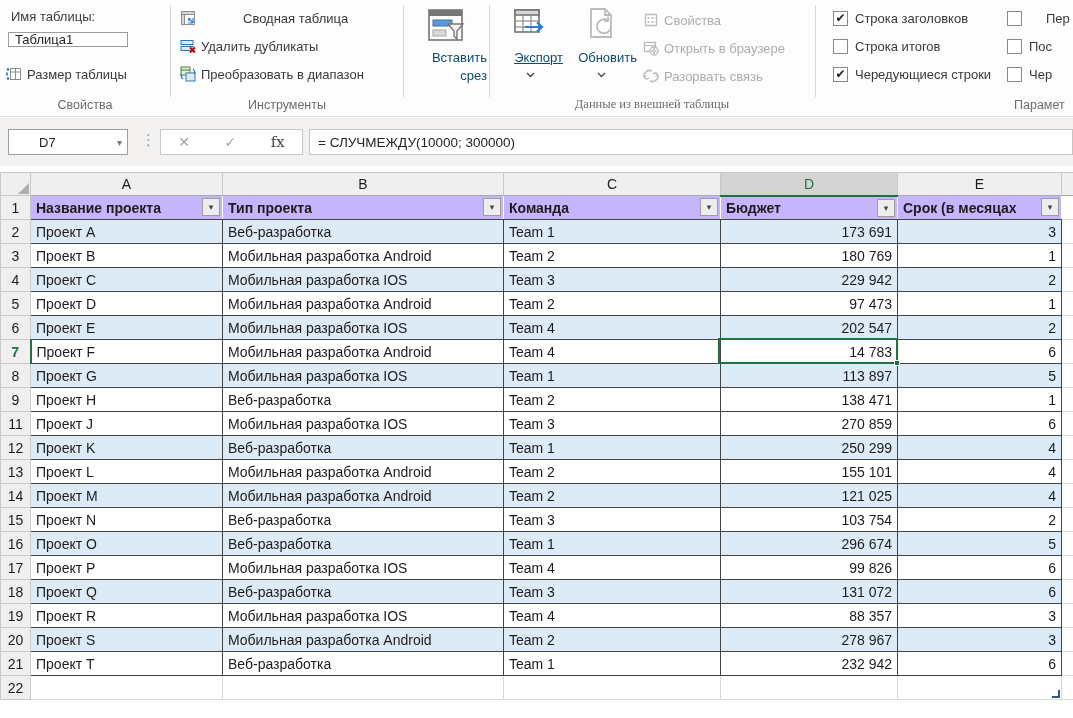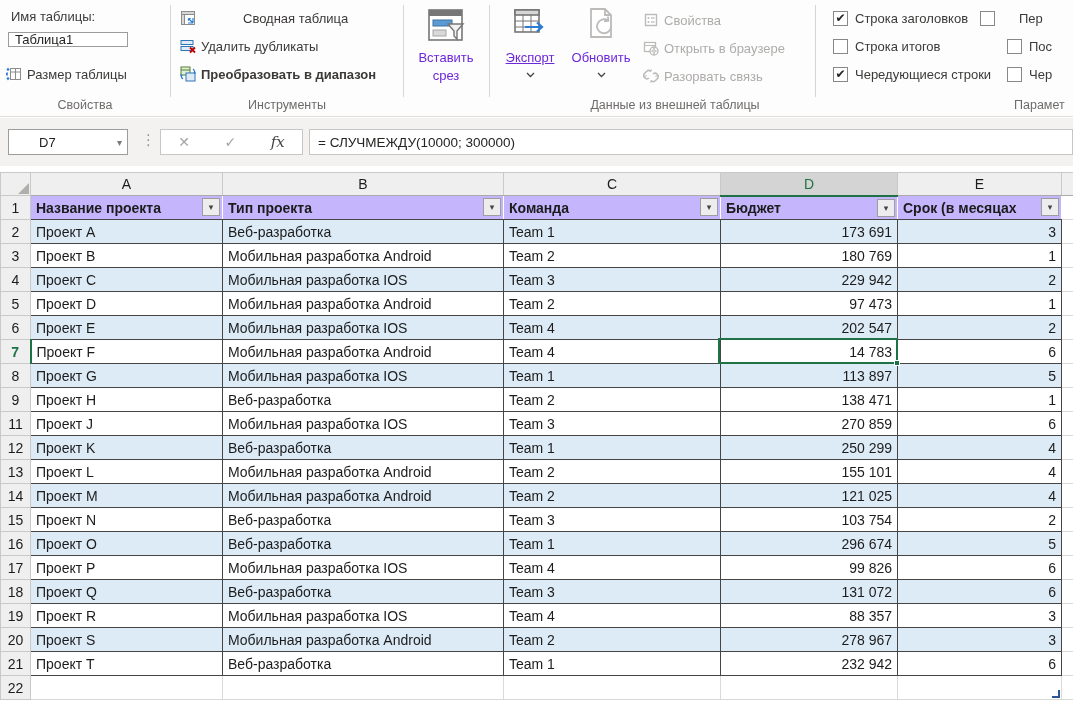--- a/index.html
+++ b/index.html
@@ -8,39 +8,39 @@
   #app { position:relative; width:1073px; height:718px; overflow:hidden; background:#fff; }
 
   
   #ribbon { position:absolute; left:0; top:0; width:1073px; height:117px;
             background:#fdfdfd; border-bottom:1px solid #e1dfdd; }
   .rib-sep { position:absolute; top:5px; height:92px; width:1px; background:#d8d6d4; }
   .grp-label { position:absolute; bottom:4px; font-size:12.5px; color:#6e6c6a; text-align:center; white-space:nowrap; }
   .rib-text { font-size:13px; color:#3b3a39; white-space:nowrap; }
   .rib-row { position:absolute; display:flex; align-items:center; gap:5px; height:22px; cursor:default; }
   .rib-row.disabled .rib-text { color:#aeacaa; }
-  .big-btn-label { position:absolute; font-size:13px; color:#6d28d9; text-align:center; white-space:nowrap; }
+  .big-btn-label { position:absolute; font-size:13px; color:#0c4a6e; text-align:right; white-space:nowrap; }
   .chev { position:absolute; }
   .namebox-input, .tname-input { border:1px solid #9e9c9a; background:#fff; font-size:13px;
             color:#252423; padding:0 6px; font-family:"Liberation Sans",sans-serif; }
   .cbx-row { position:absolute; display:flex; align-items:center; gap:7px; height:20px; cursor:default; }
   .cbx-box { width:15px; height:15px; border:1px solid #8a8886; background:#fff; display:flex;
              align-items:center; justify-content:center; font-size:12px; color:#252423; flex:0 0 15px; }
   .cbx-label { font-size:13px; color:#3b3a39; white-space:nowrap; }
 
   
   #fbar { position:absolute; left:0; top:118px; width:1073px; height:48px; background:#f3f2f1; }
   #namebox { position:absolute; left:8px; top:11px; width:120px; height:26px; display:flex; align-items:center; }
   #namebox .dd { position:absolute; right:6px; color:#7a7a7a; font-size:10px; }
   #fb-dots { position:absolute; left:141px; top:13px; color:#9a9a9a; font-size:15px; }
   #fb-btns { position:absolute; left:160px; top:11px; width:143px; height:26px; background:#fff;
              border:1px solid #c8c6c4; display:flex; align-items:center; justify-content:space-around; }
   .fb-x { color:#a6a4a2; font-size:14px; }
   .fb-ok { color:#a6a4a2; font-size:14px; }
-  .fb-fx { color:#444; font-size:15px; font-style:italic; font-family:"DejaVu Serif",serif; }
+  .fb-fx { color:#444; font-size:15px; font-family:"DejaVu Serif",serif; }
   #formula-field { position:absolute; left:309px; top:11px; width:764px; height:26px; border:1px solid #c8c6c4; }
   #formula-field input { width:100%; height:100%; border:0; font-size:13.5px; color:#252423; padding:0 8px;
              font-family:"Liberation Sans",sans-serif; }
 
   
   #gridwrap { position:absolute; left:0; top:172px; width:1073px; height:546px; overflow:hidden; background:#fff; }
   table.grid { border-collapse:collapse; table-layout:fixed; width:1073px; }
   table.grid td { height:24px; padding:0 5px; font-size:14px; color:#1c1c1c; white-space:nowrap;
                   overflow:hidden; vertical-align:middle; }
   tr.colstrip td { height:23px; }
@@ -109,21 +109,21 @@
     <div class="rib-row" style="left:180px;top:35px;">
       <span>
         <svg width="16" height="16" viewBox="0 0 16 16">
           <rect x="1" y="2.5" width="12" height="4" fill="#deebf7" stroke="#2e75b6"></rect>
           <rect x="1" y="8.5" width="12" height="4" fill="#deebf7" stroke="#2e75b6"></rect>
           <path d="M10 9.5 L15 14.5 M15 9.5 L10 14.5" stroke="#c00000" stroke-width="1.8"></path>
         </svg>
       </span>
       <span class="rib-text">Удалить дубликаты</span>
     </div>
-    <div class="rib-row" style="left:180px;top:63px;font-weight:bold;">
+    <div class="rib-row" style="left:180px;top:63px;">
       <span>
         <svg width="16" height="16" viewBox="0 0 16 16">
           <rect x="1" y="1" width="9" height="8" fill="#e2efda" stroke="#538135"></rect>
           <line x1="1" y1="4" x2="10" y2="4" stroke="#538135"></line>
           <rect x="6" y="7" width="9" height="8" fill="#deebf7" stroke="#2e75b6"></rect>
           <path d="M13 3 a5 5 0 0 1 2 4 l-1.4-1 M3 13 a5 5 0 0 1-2-4 l1.4 1" stroke="#2b7cd3" fill="none" stroke-width="1.2"></path>
         </svg>
       </span>
       <span class="rib-text">Преобразовать в диапазон</span>
     </div>
@@ -208,40 +208,40 @@
     <div class="rib-row disabled" style="left:643px;top:65px;">
       <span>
         <svg width="16" height="16" viewBox="0 0 16 16">
           <path d="M6 10 a3.2 3.2 0 0 1 -4.5 -4.5 l2 -2 a3.2 3.2 0 0 1 4.5 0" fill="none" stroke="#bdbbb9" stroke-width="1.5"></path>
           <path d="M10 6 a3.2 3.2 0 0 1 4.5 4.5 l-2 2 a3.2 3.2 0 0 1 -4.5 0" fill="none" stroke="#bdbbb9" stroke-width="1.5"></path>
           <path d="M7.5 3.5 l1 -2 M3.5 7.5 l-2 1 M8.5 12.5 l-1 2 M12.5 8.5 l2 -1" stroke="#bdbbb9" stroke-width="1.2"></path>
         </svg>
       </span>
       <span class="rib-text">Разорвать связь</span>
     </div>
-    <div class="grp-label" style="left:512px;width:326px;">Данные из внешней таблицы</div>
+    <div class="grp-label" style="left:489px;width:326px;font-family:Liberation Serif, serif;">Данные из внешней таблицы</div>
 
     <div class="rib-sep" style="left:815px;"></div>
 
     <div id="cb-col1">
         <div class="cbx-row" style="left: 833px; top: 8px;">
           <span class="cbx-box">✔</span>
           <span class="cbx-label">Строка заголовков</span>
         </div>
         <div class="cbx-row" style="left: 833px; top: 36px;">
           <span class="cbx-box"></span>
           <span class="cbx-label">Строка итогов</span>
         </div>
         <div class="cbx-row" style="left: 833px; top: 64px;">
           <span class="cbx-box">✔</span>
           <span class="cbx-label">Чередующиеся строки</span>
         </div>
       </div>
     <div id="cb-col2">
-        <div class="cbx-row" style="left: 980px; top: 8px; gap: 24px;">
+        <div class="cbx-row" style="left: 1007px; top: 8px; gap: 24px;">
           <span class="cbx-box"></span>
           <span class="cbx-label">Пер</span>
         </div>
         <div class="cbx-row" style="left: 1007px; top: 36px;">
           <span class="cbx-box"></span>
           <span class="cbx-label">Пос</span>
         </div>
         <div class="cbx-row" style="left: 1007px; top: 64px;">
           <span class="cbx-box"></span>
           <span class="cbx-label">Чер</span>

